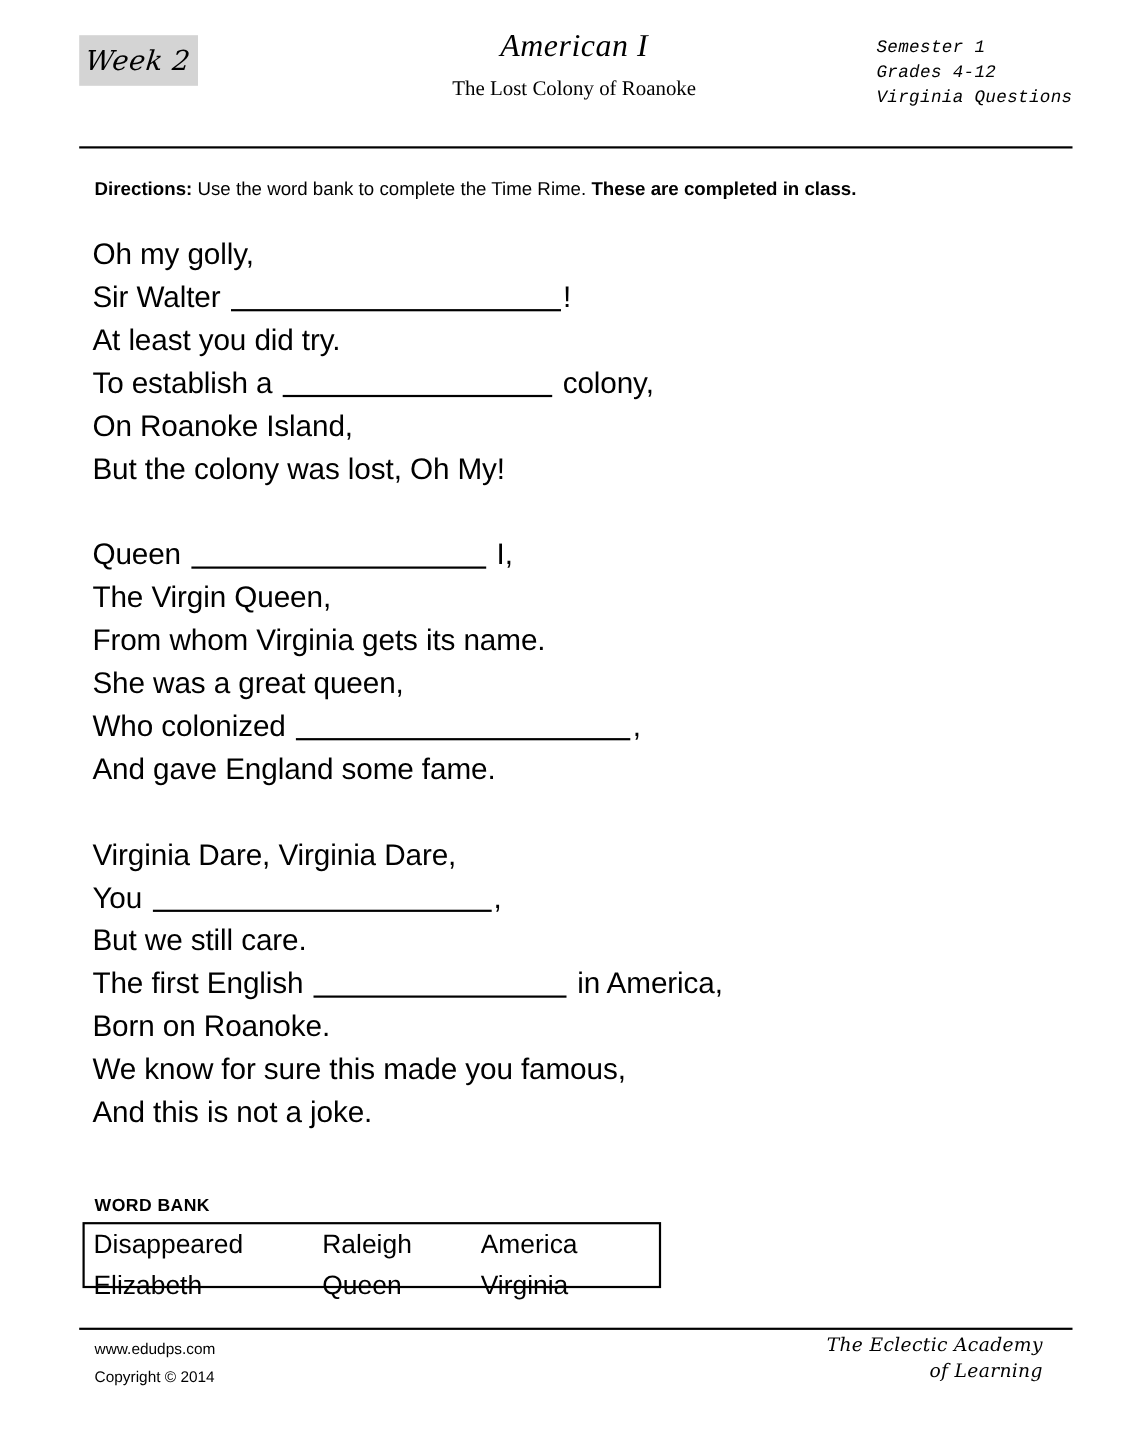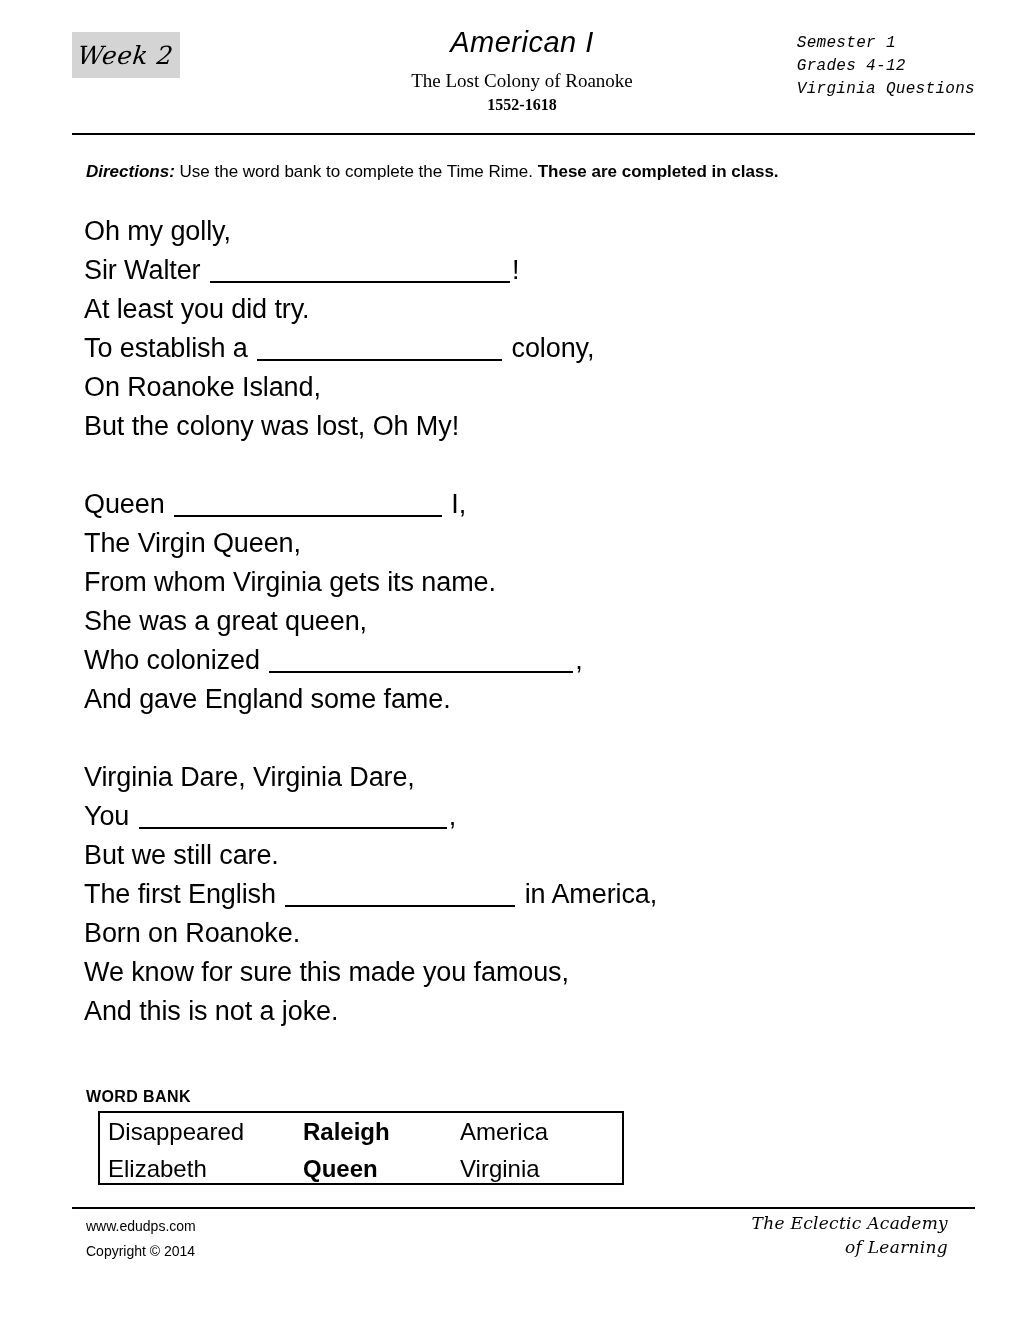--- a/index.html
+++ b/index.html
@@ -53,21 +53,21 @@
   }
 
   .title-block {
     position: absolute;
     left: 180px;
     top: 0px;
     width: 540px;
     text-align: center;
   }
   .doc-title {
-    font-family: Liberation Sans, sans-serif;
+    font-family: Liberation Serif, serif;
     font-style: italic;
     font-size: 29px;
     line-height: 40px;
     letter-spacing: 0.5px;
   }
   .doc-subtitle {
     font-family: "Liberation Serif", serif;
     font-weight: normal;
     font-size: 19px;
     line-height: 26px;
@@ -105,21 +105,20 @@
   .directions {
     position: absolute;
     left: 86px;
     top: 160px;
     font-size: 17px;
     line-height: 24px;
     white-space: nowrap;
   }
   .directions .lead {
     font-weight: bold;
-    font-style: italic;
     text-align: right;
   }
   .directions .strong {
     font-weight: bold;
   }
 
   
   .poem {
     position: absolute;
     left: 84px;
@@ -157,37 +156,36 @@
     top: 1088px;
     font-size: 16px;
     font-weight: bold;
     letter-spacing: 0.4px;
   }
   .wordbank-box {
     position: absolute;
     left: 75px;
     top: 1111px;
     width: 526px;
-    height: 74px;
+    height: 60px;
     border: 2px solid #000;
     box-sizing: border-box;
-    margin-left: 23px;
   }
   .wb-row {
     position: relative;
     height: 37px;
   }
   .wb-cell {
     position: absolute;
     font-size: 24px;
     line-height: 37px;
     white-space: nowrap;
   }
   .wb-c0 { left: 8px; }
-  .wb-c1 { left: 203px; font-weight: bold; }
+  .wb-c1 { left: 216px; }
   .wb-c2 { left: 360px; }
 
   
   .footer-rule {
     position: absolute;
     left: 72px;
     top: 1207px;
     width: 903px;
     height: 0;
     border-top: 2px solid #000;
@@ -219,21 +217,20 @@
 
   <div class="header">
 
     <div class="week-badge">
       <span class="week-badge-text">Week 2</span>
     </div>
 
     <div class="title-block">
       <div class="doc-title">American I</div>
       <div class="doc-subtitle">The Lost Colony of Roanoke</div>
-      <div class="doc-dates">1552-1618</div>
     </div>
 
     <div class="meta-block">
       <div>Semester 1</div>
       <div>Grades 4-12</div>
       <div>Virginia Questions</div>
     </div>
   </div>
 
   <div class="header-rule"></div>

